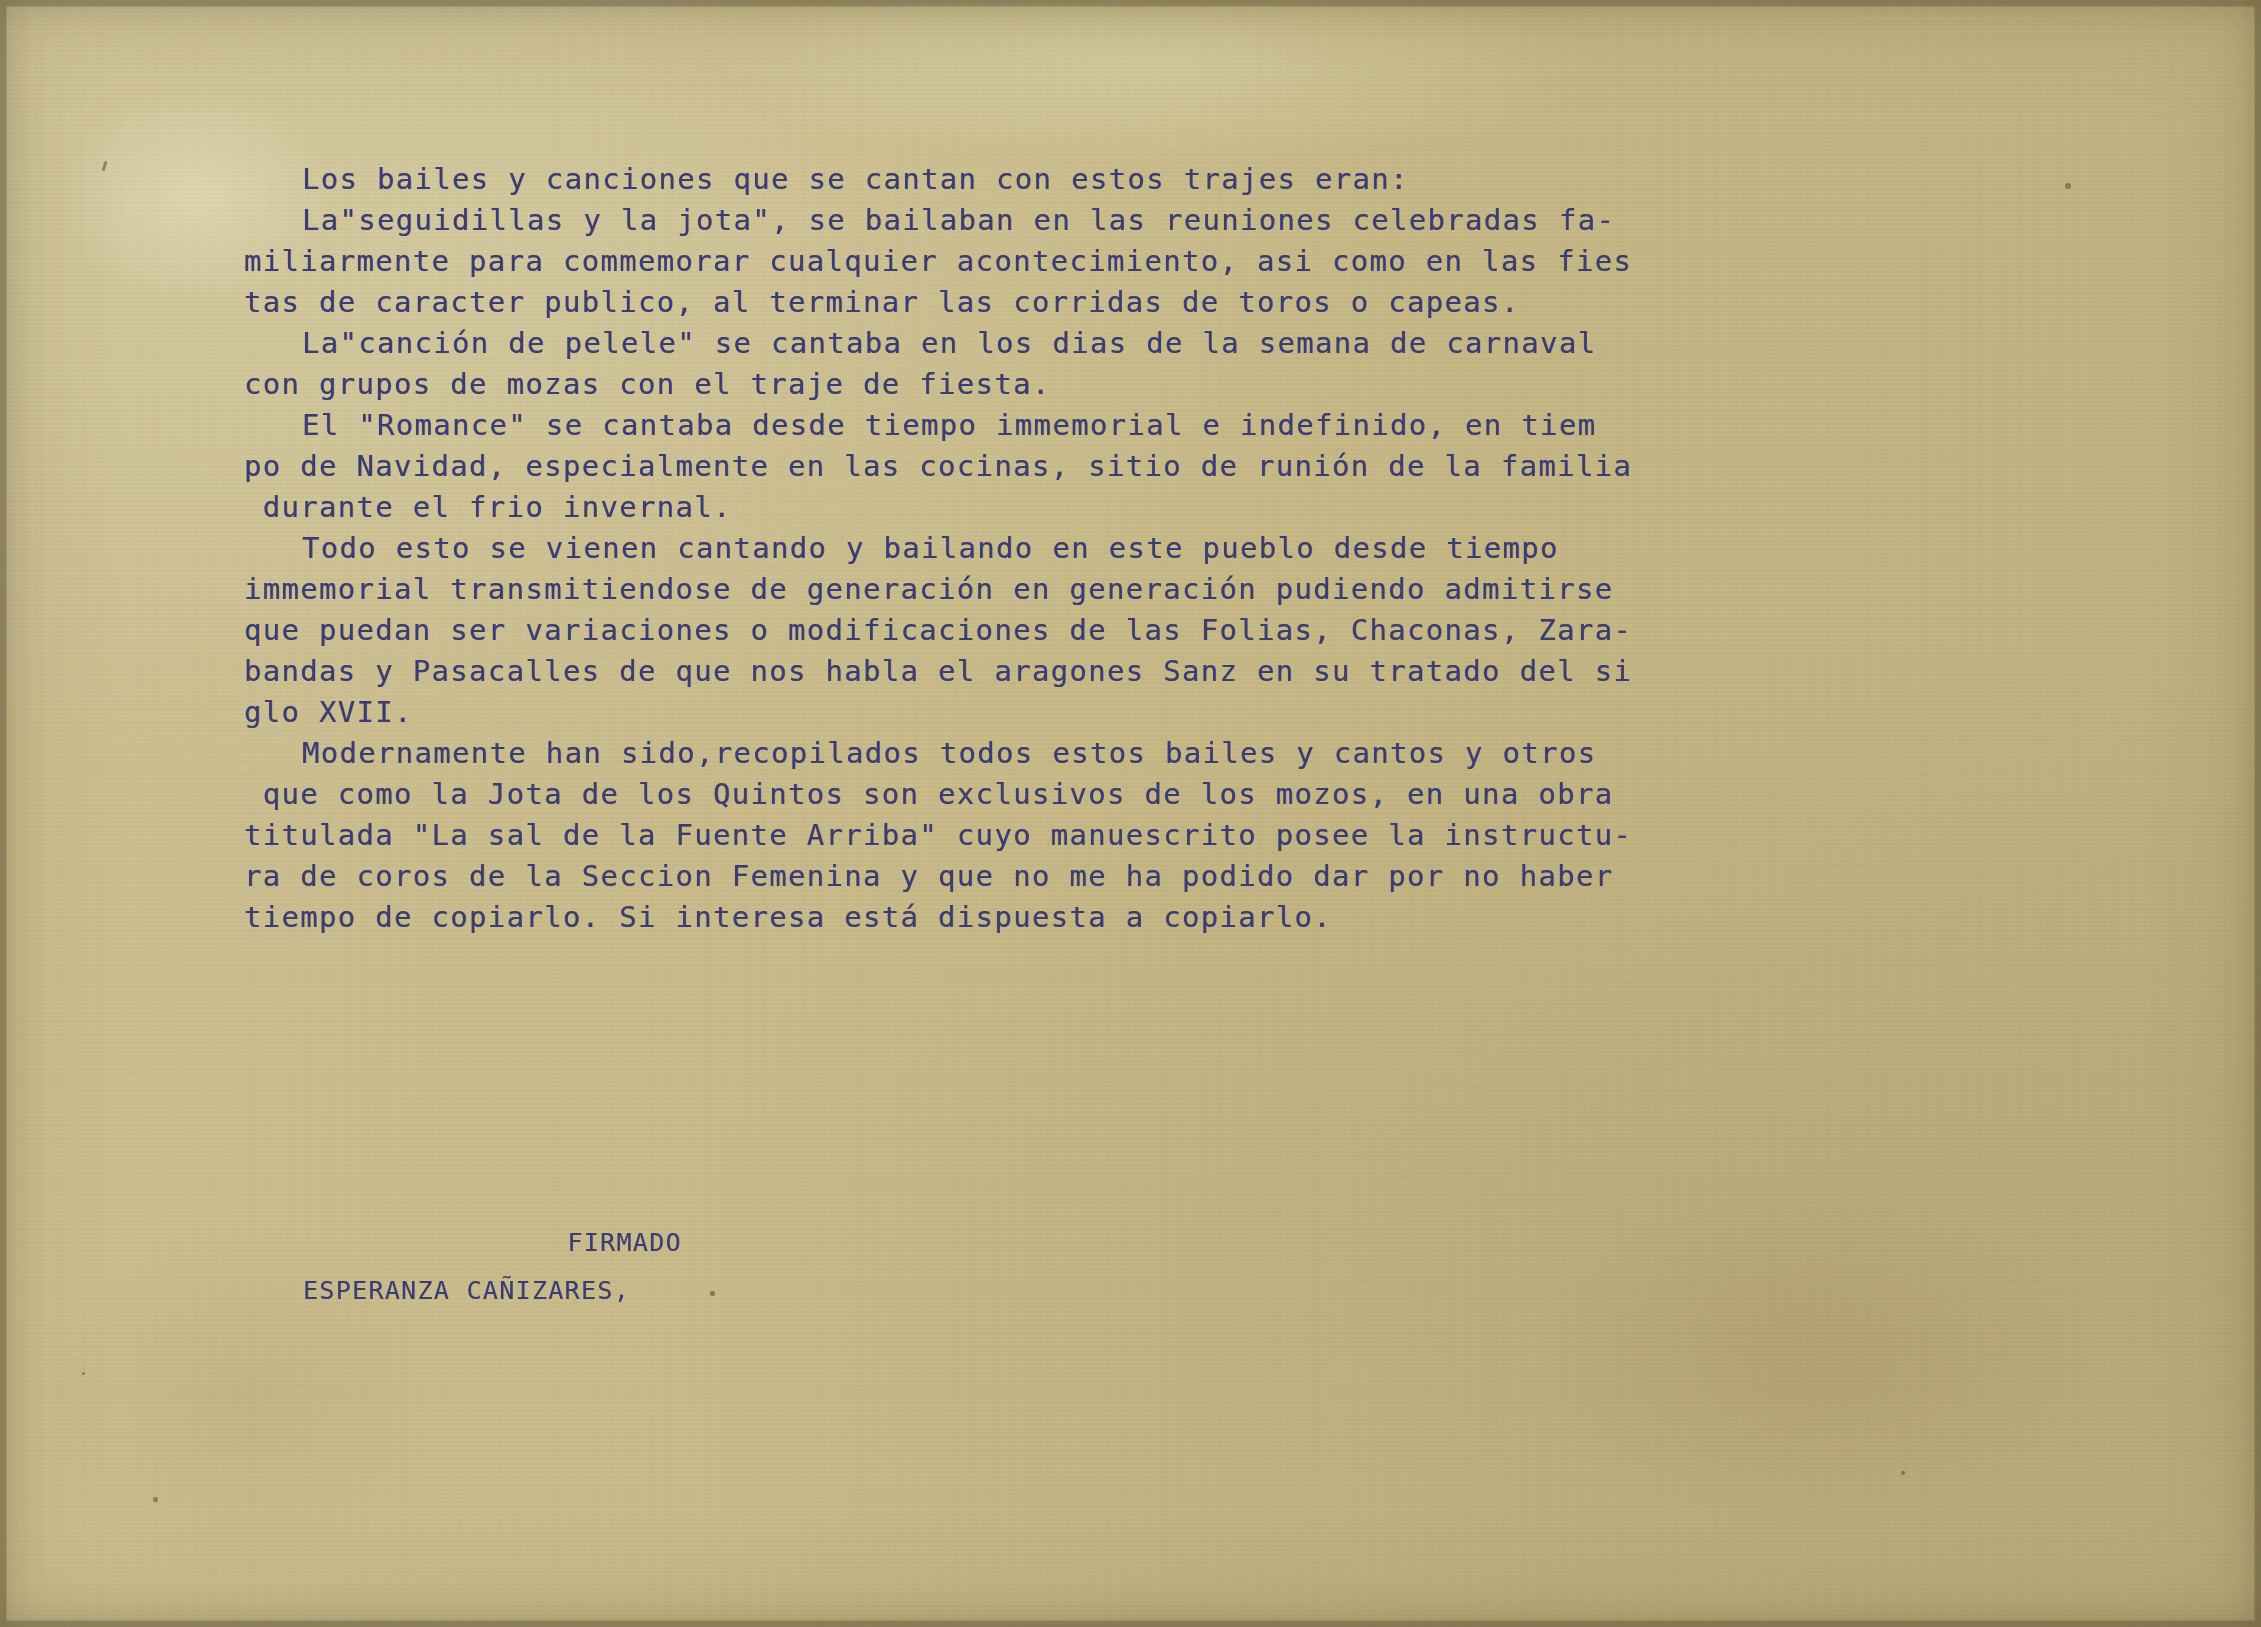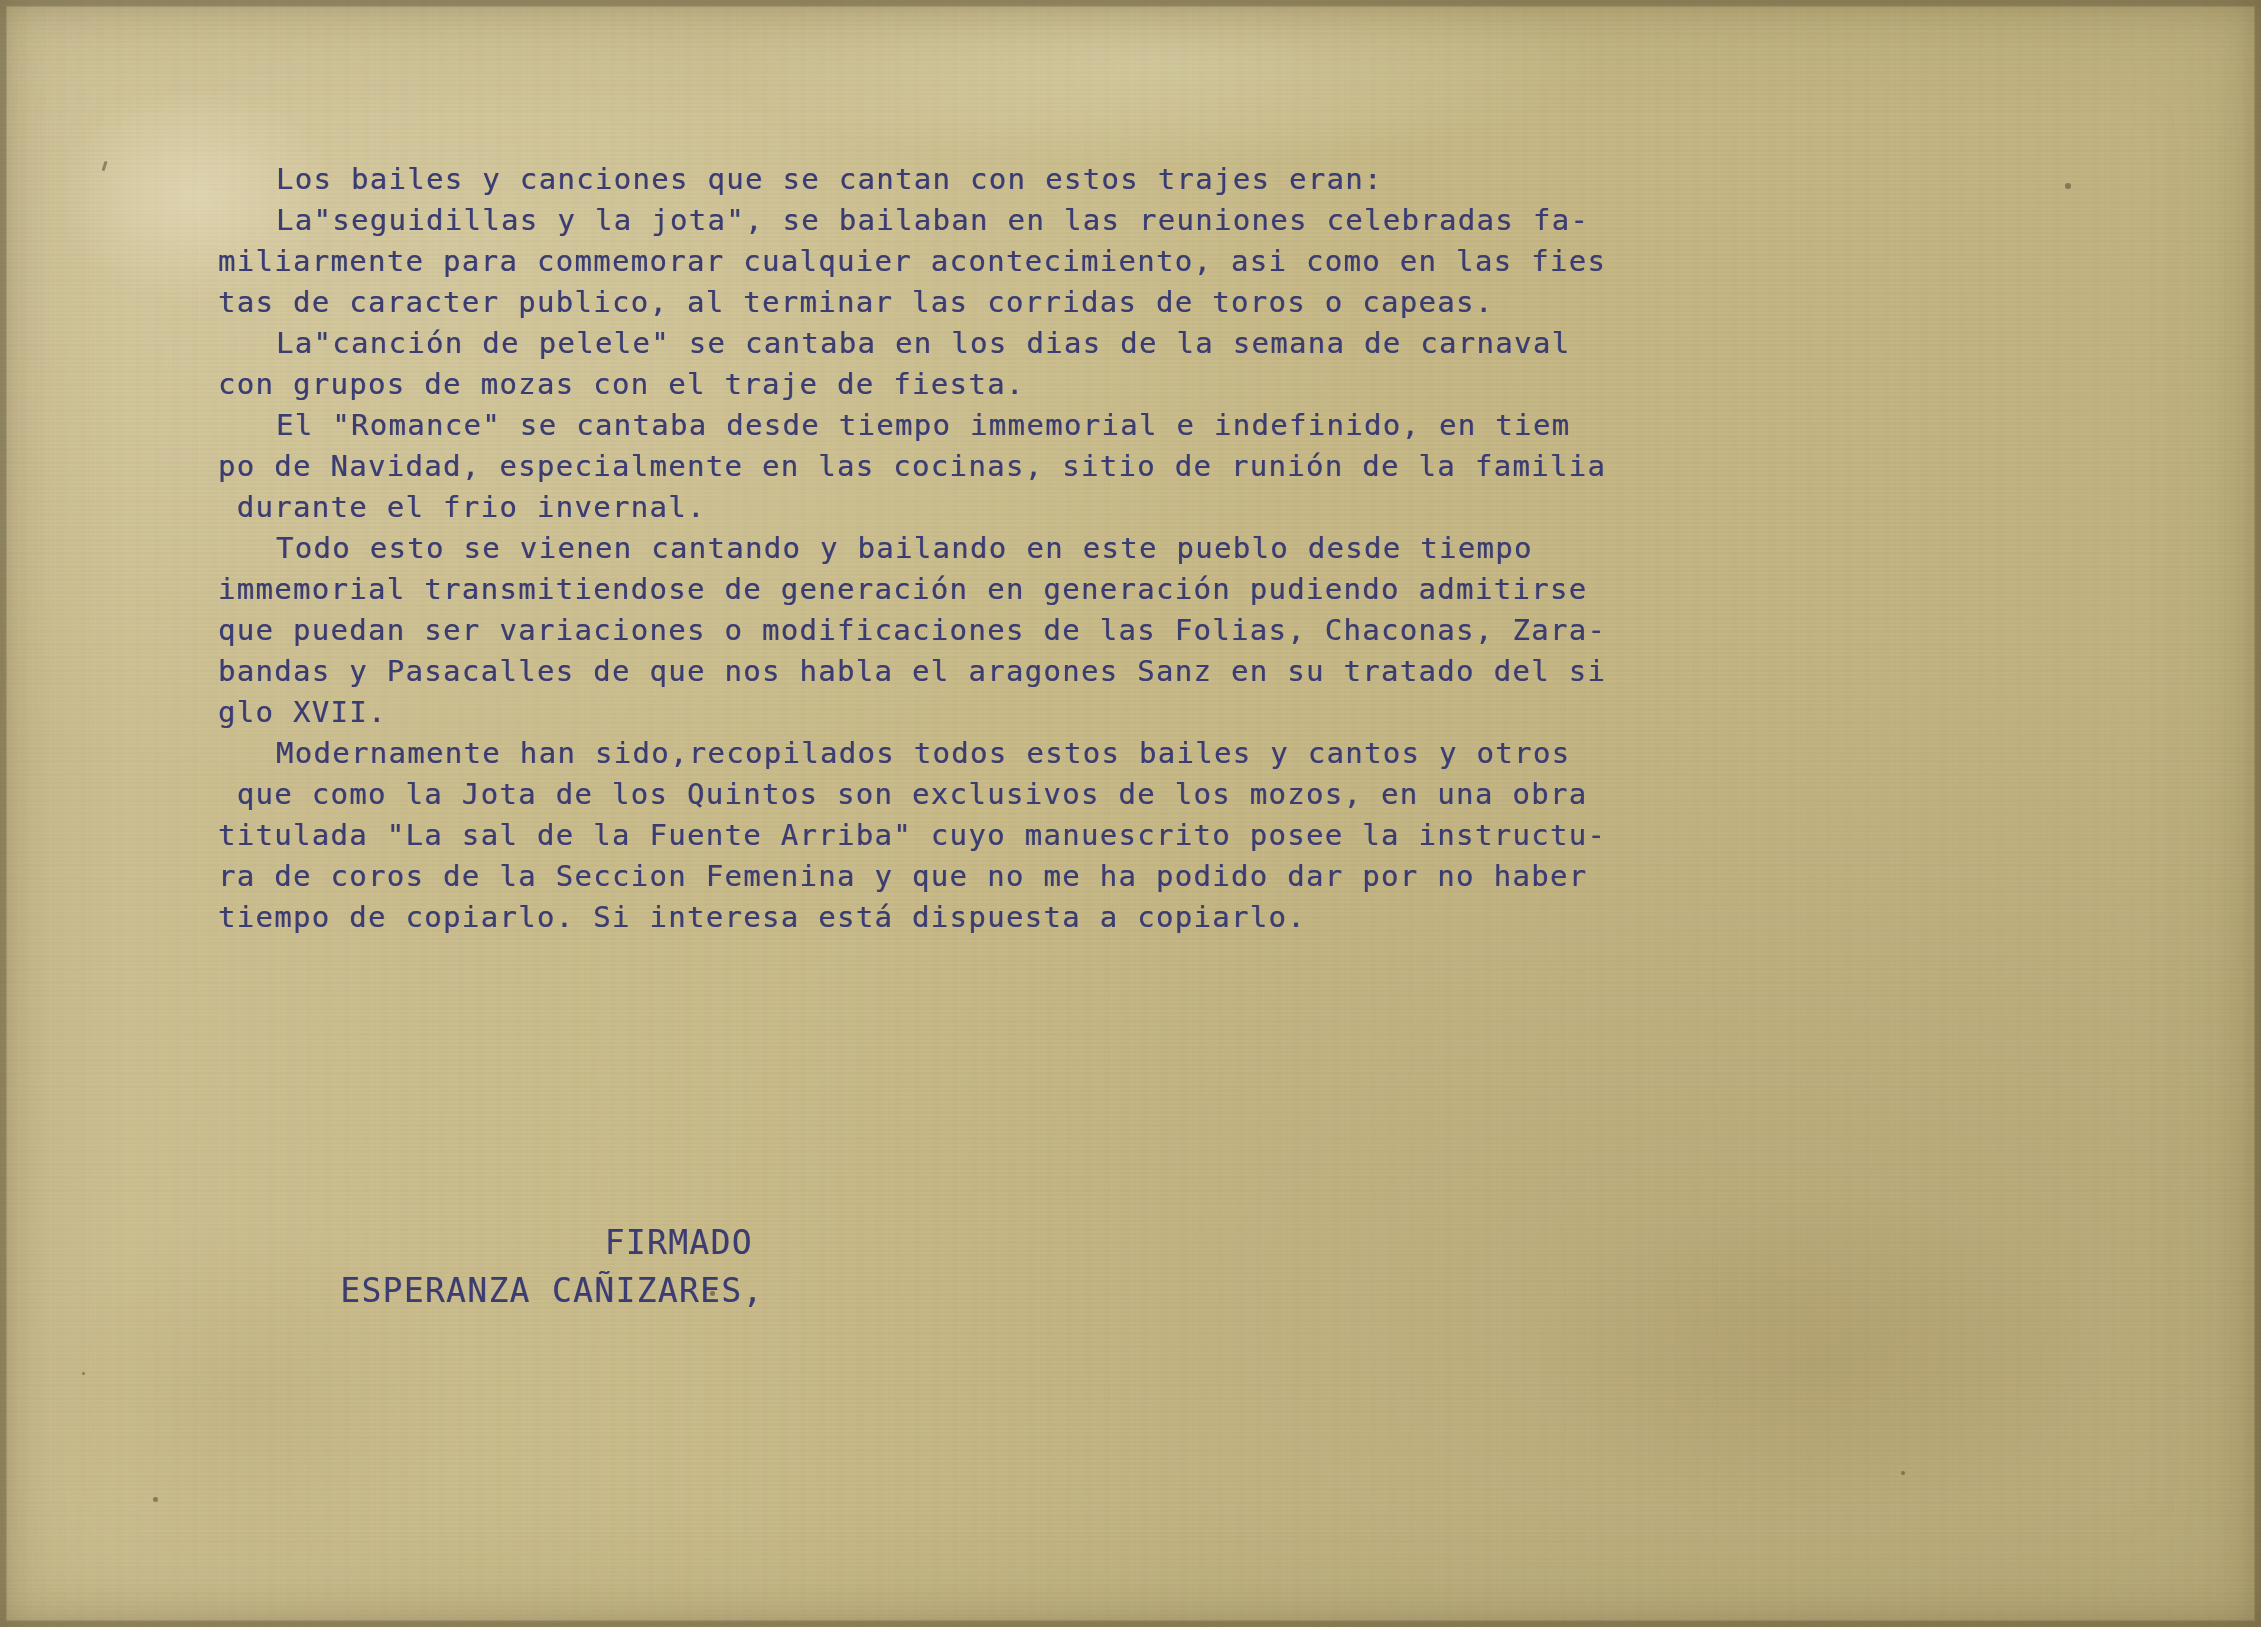--- a/index.html
+++ b/index.html
@@ -73,44 +73,44 @@
                background: radial-gradient(ellipse at center, rgba(255,252,232,0.22), rgba(255,252,232,0) 70%); }
   #stain-bl  { left: 19px;  top: 1221px; width: 450px; height: 360px;
                background: radial-gradient(ellipse at center, rgba(160,140,90,0.16), rgba(160,140,90,0) 70%); }
 
   
   .speck { position: absolute; background: rgba(60,48,30,0.45); border-radius: 50%; pointer-events: none; }
 
   
   #typescript {
     position: absolute;
-    left: 218px;
+    left: 244px;
     top: 159px;
     width: 1966px;
     color: #3a3c72;
     font-family: "DejaVu Sans Mono", monospace;
     font-size: 29px;
     line-height: 41px;
     letter-spacing: 1.3px;
     white-space: pre;
     text-shadow:
       0.4px 0.3px 0 rgba(58,60,114,0.40),
       -0.3px -0.2px 0 rgba(40,42,95,0.22);
   }
   #typescript .line { display: block; }
   #typescript .indent { padding-left: 58px; }
 
   
   #signature-block {
     position: absolute;
-    left: 244px;
+    left: 226px;
     top: 1171px;
     color: #3a3c72;
     font-family: "DejaVu Sans Mono", monospace;
-    font-size: 33px;
+    font-size: 25px;
     line-height: 48px;
     letter-spacing: 1.3px;
     white-space: pre;
     text-shadow: 0.4px 0.3px 0 rgba(58,60,114,0.38);
   }
   #sig-firmado { padding-left: 276px; }
   #sig-name    { padding-left: 11.6px; }
 
   
   #sig-dot {

